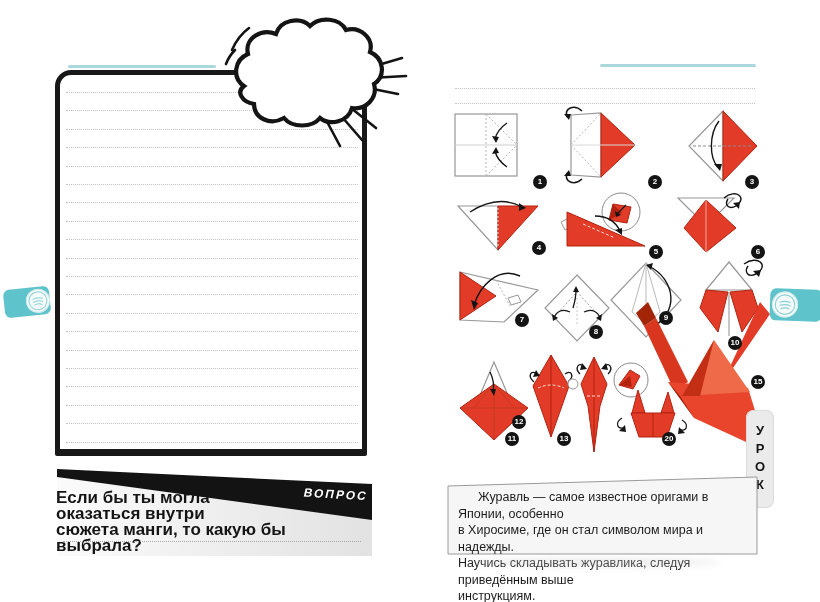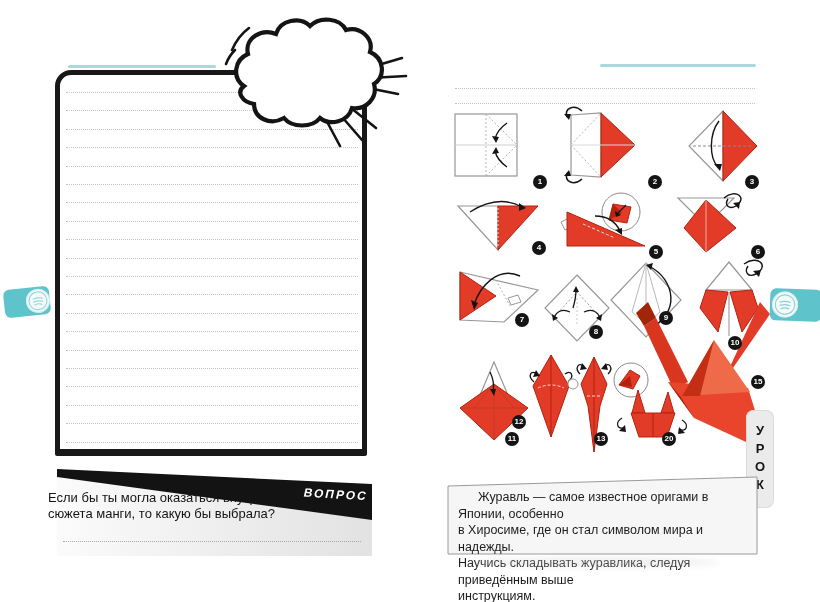--- a/index.html
+++ b/index.html
@@ -19,22 +19,22 @@
   .ruled{position:absolute;left:66px;top:92px;width:292px;height:362px;}
   .rule{position:absolute;left:0;width:100%;border-top:1px dotted #c3c3c3;height:0;}
   .dotted-line{position:absolute;border-top:1px dotted #c3c3c3;height:0;}
   
   .q-label{
     position:absolute;left:288px;top:487px;width:80px;color:#fff;
     font-weight:bold;font-size:12px;letter-spacing:2px;text-align:right;
     transform:rotate(3.2deg) skewX(-10deg);
   }
   .q-text{
-    position:absolute;left:48px;top:490px;width:240px;
-    font-weight:normal;font-size:13px;line-height:16px;color:#141414;white-space:pre-line;
+    position:absolute;left:56px;top:490px;width:240px;
+    font-weight:bold;font-size:17px;line-height:16px;color:#141414;white-space:pre-line;
   }
   
   .lesson-tab{
     position:absolute;left:746px;top:410px;width:28px;height:98px;background:#ebebeb;
     border-radius:8px;display:flex;align-items:center;justify-content:center;
     box-shadow:0 0 0 1px #dcdcdc inset;
   }
   .lesson-tab span{
     writing-mode:vertical-rl;text-orientation:upright;
     font-weight:bold;font-size:13px;letter-spacing:3px;color:#141414;
@@ -279,21 +279,21 @@
   <div class="badge" style="left:745px;top:175px;">3</div>
   <div class="badge" style="left:532px;top:241px;">4</div>
   <div class="badge" style="left:649px;top:245px;">5</div>
   <div class="badge" style="left:751px;top:245px;">6</div>
   <div class="badge" style="left:515px;top:313px;">7</div>
   <div class="badge" style="left:589px;top:325px;">8</div>
   <div class="badge" style="left:659px;top:311px;">9</div>
   <div class="badge" style="left:728px;top:313px;margin-top:23px;">10</div>
   <div class="badge" style="left:493px;top:432px;margin-left:12px;">11</div>
   <div class="badge" style="left:512px;top:415px;">12</div>
-  <div class="badge" style="left:594px;top:432px;">13</div>
+  <div class="badge" style="left:557px;top:432px;">13</div>
   <div class="badge" style="left:662px;top:432px;">20</div>
   <div class="badge" style="left:751px;top:375px;">15</div>
 
   <div class="lesson-tab">
     <span>УРОК</span>
   </div>
 
   <svg class="abs" style="left:444px;top:468px;" width="318" height="92" viewBox="0 0 318 92">
     <polygon points="4,18 313,9 313,86 4,86" fill="#f6f6f6" stroke="#9a9a9a" stroke-width="1"></polygon>
   </svg>

